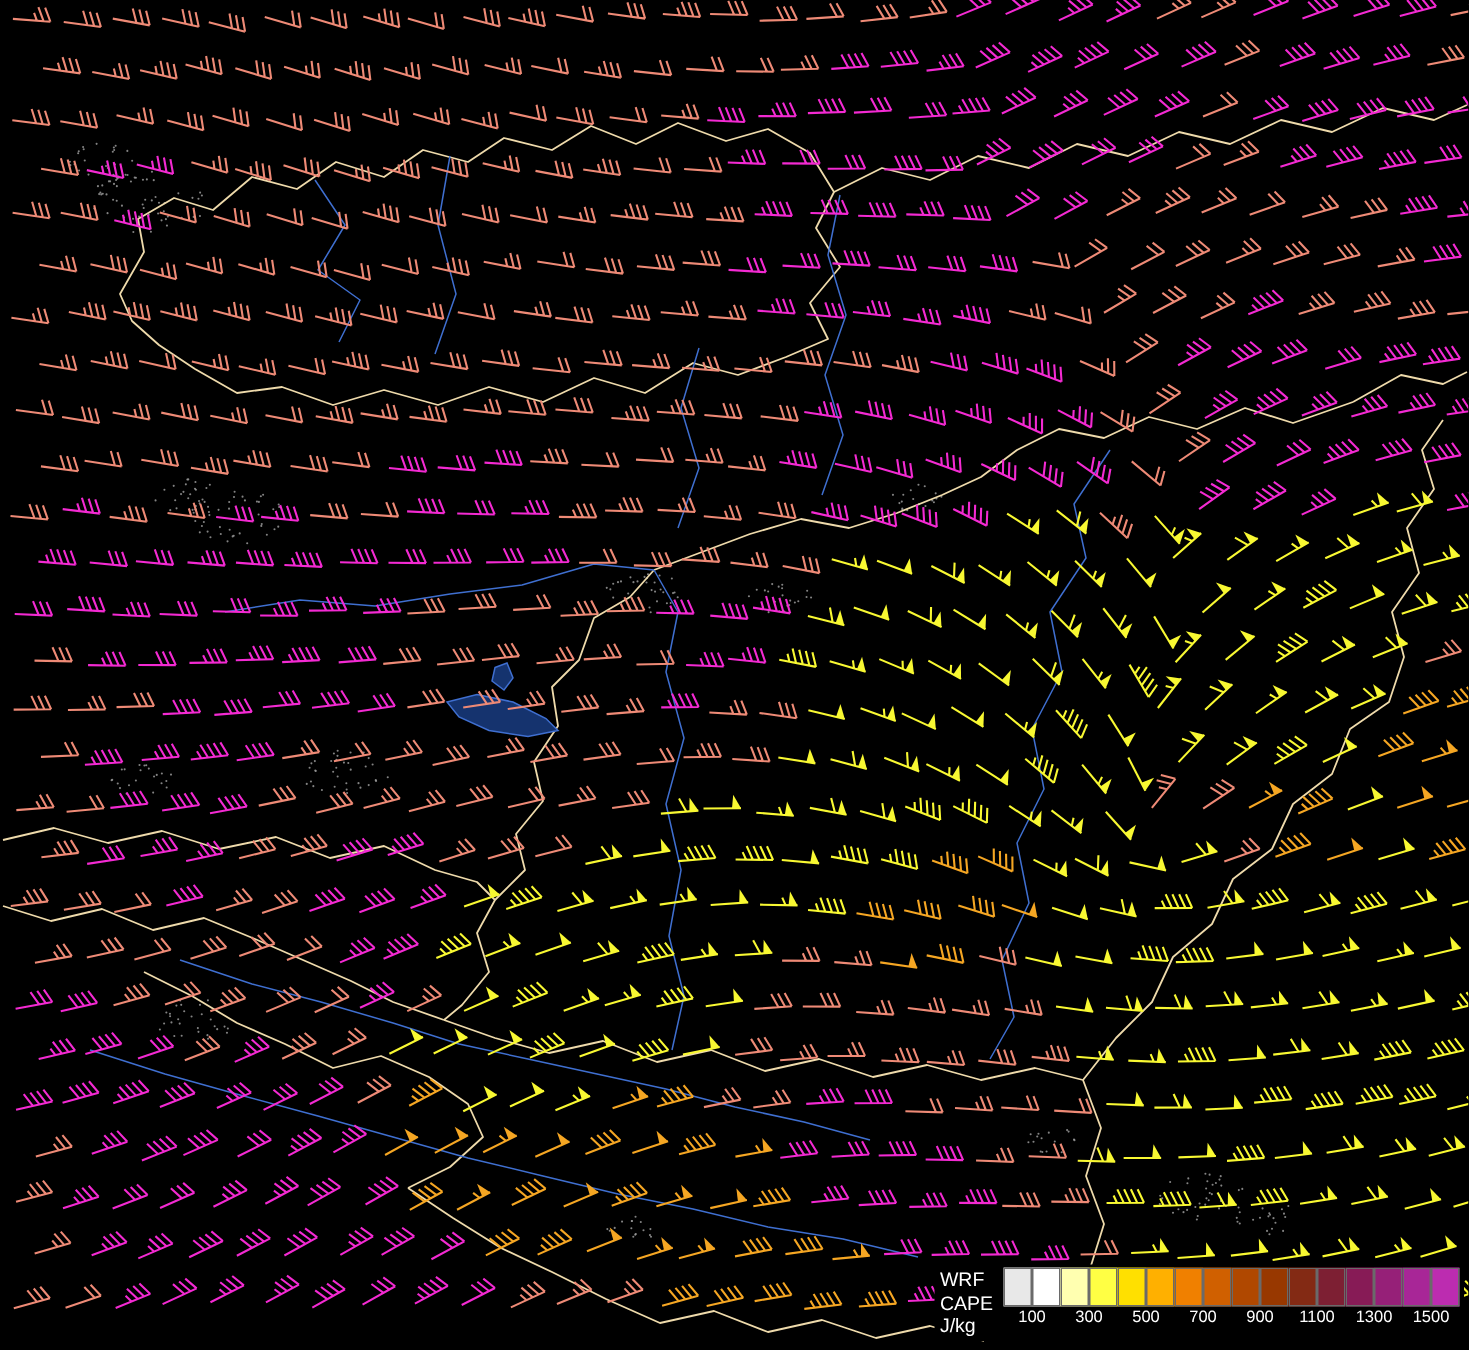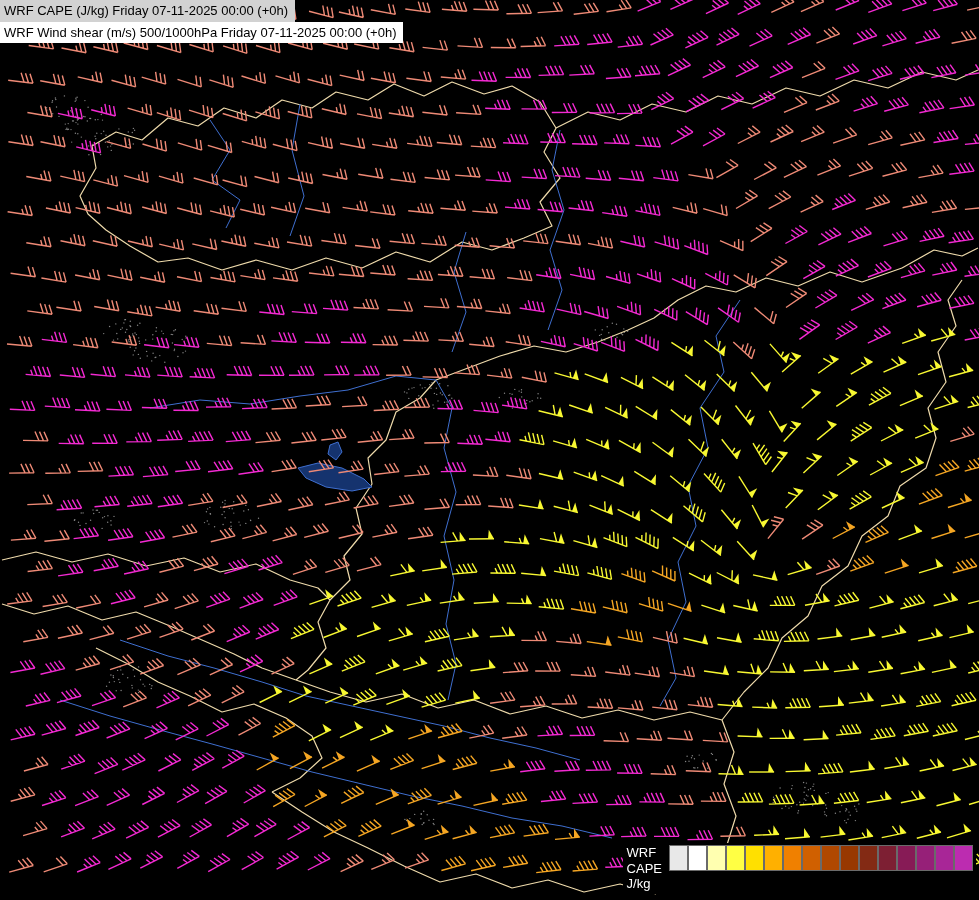--- a/index.html
+++ b/index.html
@@ -1432,24 +1432,20 @@
           <polygon points="892.6,864.9 885.7,857.0 886.8,866.1" fill="#f8f832"></polygon>
           <path d="M868.2 870.1 L892.6 864.9" stroke="#f8f832" fill="none" stroke-width="1.4" stroke-linecap="butt"></path>
           <path d="M899.2 870.2 L923.4 863.8 M923.4 863.8 L917.0 856.1 M919.0 865.0 L912.7 857.2 M914.6 866.1 L908.3 858.4 M910.3 867.3 L904.0 859.5 M905.9 868.4 L902.5 864.1" stroke="#f8f832" fill="none" stroke-width="1.4" stroke-linecap="butt"></path>
           <polygon points="959.1,860.9 951.4,853.8 953.4,862.7" fill="#f8f832"></polygon>
           <path d="M935.3 868.4 L959.1 860.9 M951.5 863.3 L944.8 855.9" stroke="#f8f832" fill="none" stroke-width="1.4" stroke-linecap="butt"></path>
           <path d="M964.5 868.0 L988.0 859.5 M988.0 859.5 L981.0 852.4 M983.8 861.1 L976.8 853.9 M979.6 862.6 L972.6 855.5 M975.3 864.1 L968.3 857.0 M971.1 865.7 L967.3 861.7" stroke="#f8f832" fill="none" stroke-width="1.4" stroke-linecap="butt"></path>
         </g>
       </svg>
     </div>
 
-  <div class="hdr">
-    <div class="hdr-line hdr-line1">WRF CAPE (J/kg) Friday 07-11-2025 00:00 (+0h)</div>
-    <div class="hdr-line hdr-line2">WRF Wind shear (m/s) 500/1000hPa Friday 07-11-2025 00:00 (+0h)</div>
-  </div>
 
   <div class="legend">
     <div class="legend-labels">
       <span>WRF</span>
       <span>CAPE</span>
       <span>J/kg</span>
     </div>
     <div class="legend-scale">
       <div class="swatches">
           <div class="swatch" style="background: rgb(232, 232, 232);"></div>
@@ -1462,15 +1458,25 @@
           <div class="swatch" style="background: rgb(208, 96, 0);"></div>
           <div class="swatch" style="background: rgb(176, 72, 0);"></div>
           <div class="swatch" style="background: rgb(152, 56, 0);"></div>
           <div class="swatch" style="background: rgb(131, 42, 20);"></div>
           <div class="swatch" style="background: rgb(125, 31, 51);"></div>
           <div class="swatch" style="background: rgb(135, 27, 86);"></div>
           <div class="swatch" style="background: rgb(150, 32, 120);"></div>
           <div class="swatch" style="background: rgb(168, 38, 151);"></div>
           <div class="swatch" style="background: rgb(188, 44, 176);"></div>
         </div>
+      <div class="ticks">
+          <span class="tick" style="left: 19px;">100</span>
+          <span class="tick" style="left: 57px;">300</span>
+          <span class="tick" style="left: 95px;">500</span>
+          <span class="tick" style="left: 133px;">700</span>
+          <span class="tick" style="left: 171px;">900</span>
+          <span class="tick" style="left: 209px;">1100</span>
+          <span class="tick" style="left: 247px;">1300</span>
+          <span class="tick" style="left: 285px;">1500</span>
+        </div>
     </div>
   </div>
 </div>
 
 </body></html>

